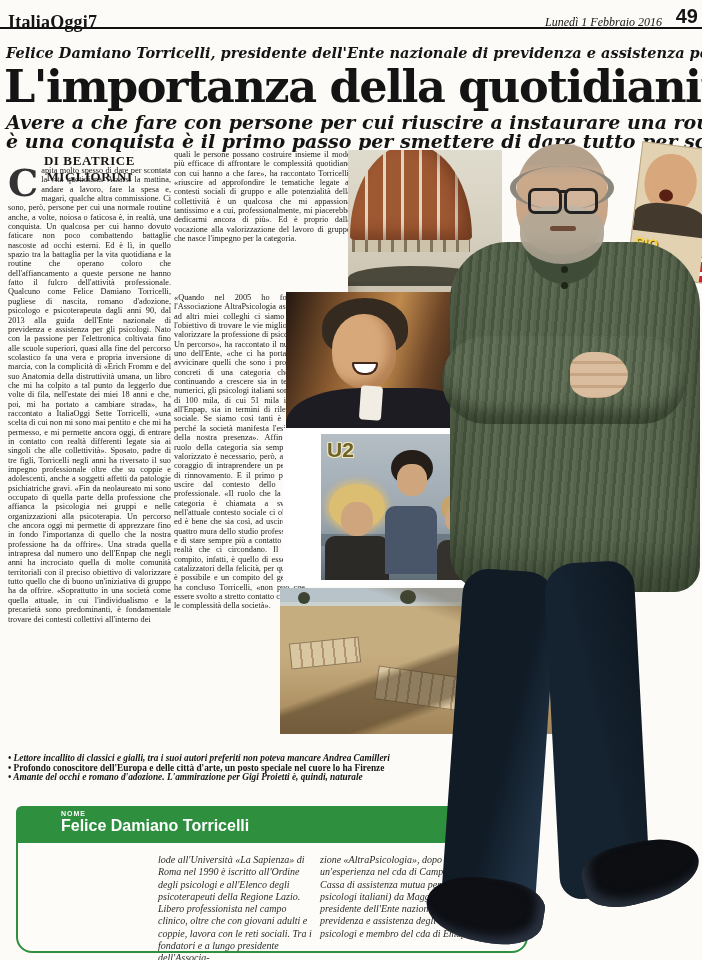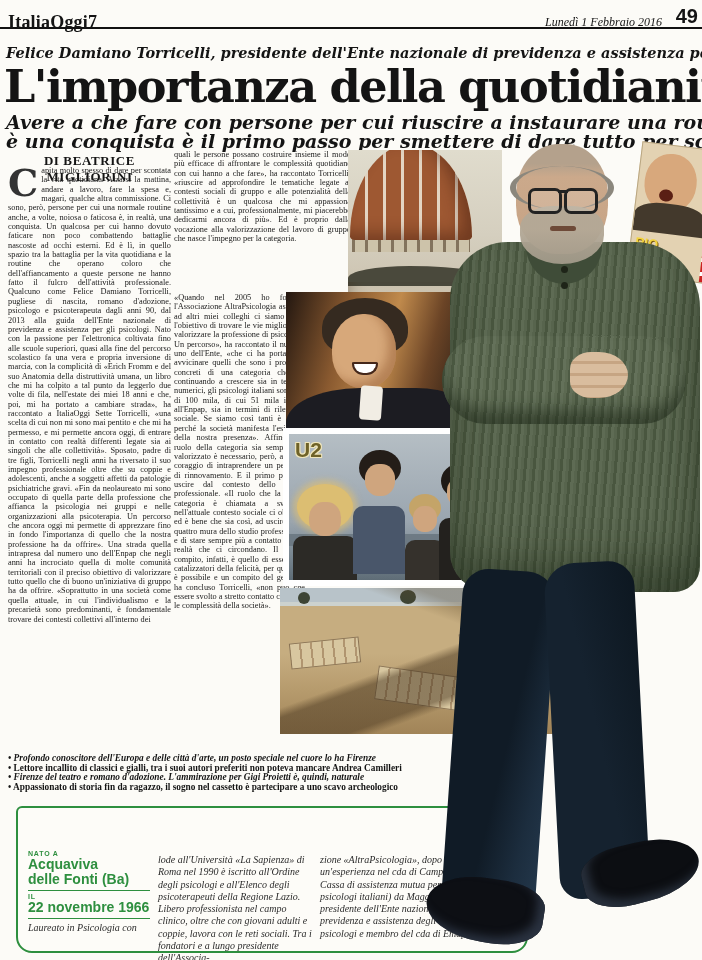--- a/index.html
+++ b/index.html
@@ -68,21 +68,21 @@
     box-shadow:inset -8px -6px 10px rgba(120,60,20,.35);}
   .gp-smile{position:absolute;left:66px;top:70px;width:26px;height:13px;background:#fff;
     border:2px solid #44271a;border-radius:2px 2px 14px 14px;}
   .gp-suit{position:absolute;left:0;bottom:0;width:100%;height:44px;background:#1c1c22;
     border-radius:40% 30% 0 0/80% 60% 0 0;}
   .gp-shirt{position:absolute;left:74px;bottom:12px;width:22px;height:34px;background:#f1ede4;
     transform:rotate(4deg);border-radius:4px;}
   
   .ph-u2{left:283px;top:428px;width:184px;height:158px;background:#fff;padding:6px;z-index:3;}
   .u2-inner{position:relative;width:100%;height:100%;overflow:hidden;
-    background:linear-gradient(#b5bec4 0%,#9aa5af 60%,#76848e 85%,#5f6d77 100%);}
+    background:linear-gradient(#b5bec4 0%,#9aa5af 60%,#76848e 85%,#5f6d77 100%);margin-left:32px;}
   .u2-horizon{position:absolute;left:0;bottom:34px;width:100%;height:12px;background:#66737d;opacity:.8;}
   .u2-logo{position:absolute;left:6px;top:4px;font-family:"Liberation Sans",sans-serif;
     font-weight:900;font-size:21px;color:#6f6228;
     text-shadow:1px 1px 0 #efe6bc,-1px -1px 0 #efe6bc,1px -1px 0 #efe6bc,-1px 1px 0 #efe6bc;}
   .mem{position:absolute;}
   .mhair{position:absolute;border-radius:50%;}
   .mface{position:absolute;border-radius:45%;background:#cfa57e;}
   .mbody{position:absolute;bottom:0;border-radius:10px 10px 0 0;}
   
   .m1{left:4px;bottom:0;width:64px;height:96px;}
@@ -283,34 +283,27 @@
     <div class="mn-mouth"></div>
     <div class="mn-arms"></div>
     <div class="mn-hand"></div>
     <div class="mn-legL"></div>
     <div class="mn-legR"></div>
     <div class="mn-shoeL"></div>
     <div class="mn-shoeR"></div>
   </div>
 
   <ul class="chie-list">
+    <li>Lettore incallito di classici e gialli, tra i suoi autori preferiti non poteva mancare Andrea Camilleri</li>
     <li>Profondo conoscitore dell'Europa e delle città d'arte, un posto speciale nel cuore lo ha Firenze</li>
-    <li>Lettore incallito di classici e gialli, tra i suoi autori preferiti non poteva mancare Andrea Camilleri</li>
-    <li>Firenze del teatro e romano d'adozione. L'ammirazione per Gigi Proietti è, quindi, naturale</li>
-    <li>Appassionato di storia fin da ragazzo, il sogno nel cassetto è partecipare a uno scavo archeologico</li>
+    <li>Amante del occhi e romano d'adozione. L'ammirazione per Gigi Proietti è, quindi, naturale</li>
   </ul>
 
   <div class="infobox">
-    <div class="ib-left">
-      <span class="ib-small">NATO A</span>
-      <span class="ib-big">Acquaviva</span>
-      <span class="ib-big">delle Fonti (Ba)</span>
-      <div class="ib-rule"></div>
-      <span class="ib-small">IL</span>
-      <span class="ib-big">22 novembre 1966</span>
-      <div class="ib-rule"></div>
-      <span class="ib-laurea">Laureato in Psicologia con</span>
+    <div class="ib-bar">
+      <span class="ib-nome-label">NOME</span>
+      <span class="ib-nome">Felice Damiano Torricelli</span>
     </div>
     <div class="bio bio-a">lode all'Università «La Sapienza» di Roma nel 1990 è iscritto all'Ordine degli psicologi e all'Elenco degli psicoterapeuti della Regione Lazio. Libero professionista nel campo clinico, oltre che con giovani adulti e coppie, lavora con le reti sociali. Tra i fondatori e a lungo presidente dell'Associa-</div>
     <div class="bio bio-b">zione «AltraPsicologia», dopo un'esperienza nel cda di Campi (la Cassa di assistenza mutua per gli psicologi italiani) da Maggio 2013 è presidente dell'Ente nazionale di previdenza e assistenza degli psicologi e membro del cda di Emapi.</div>
   </div>
 
 </div>
 
 </body></html>

